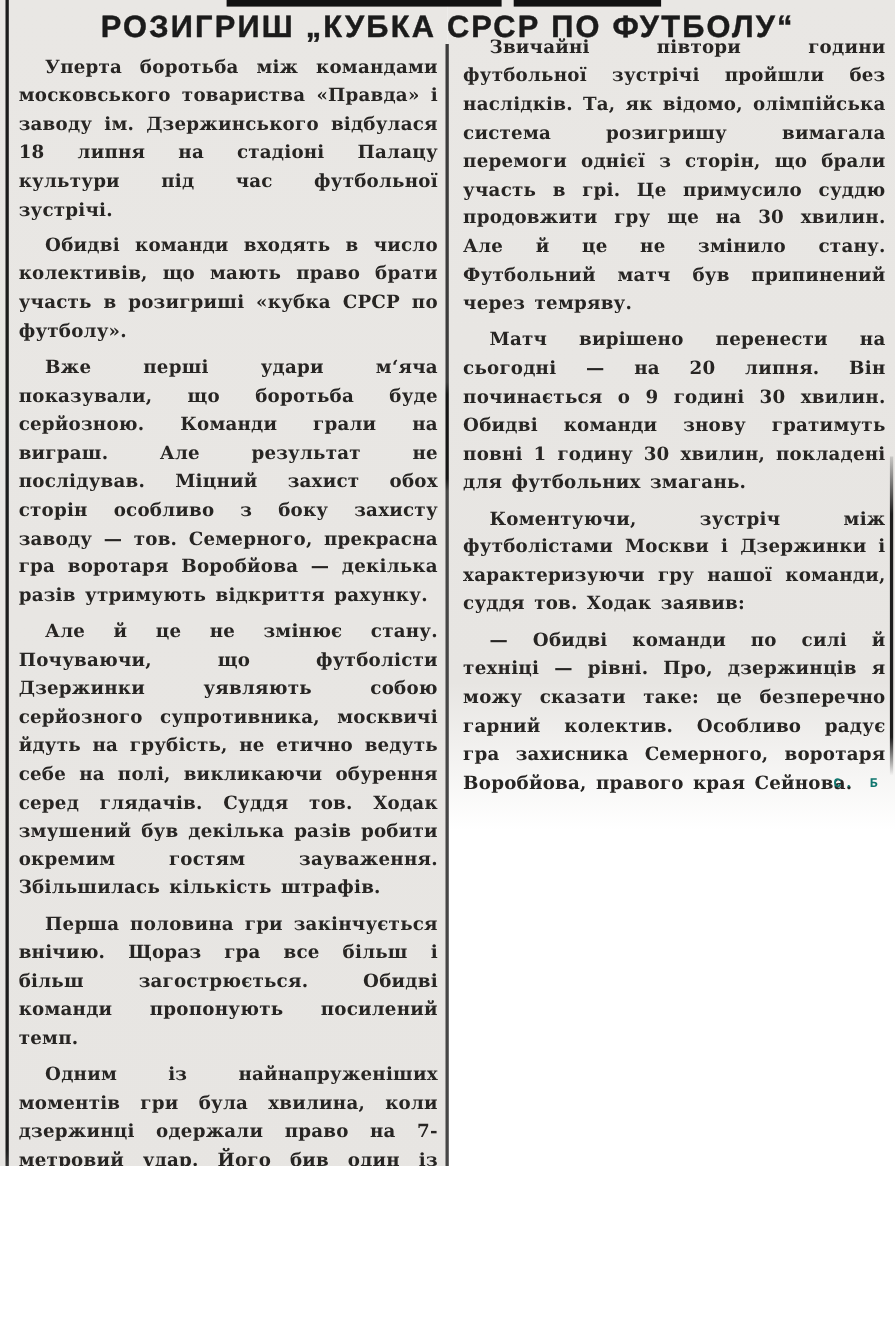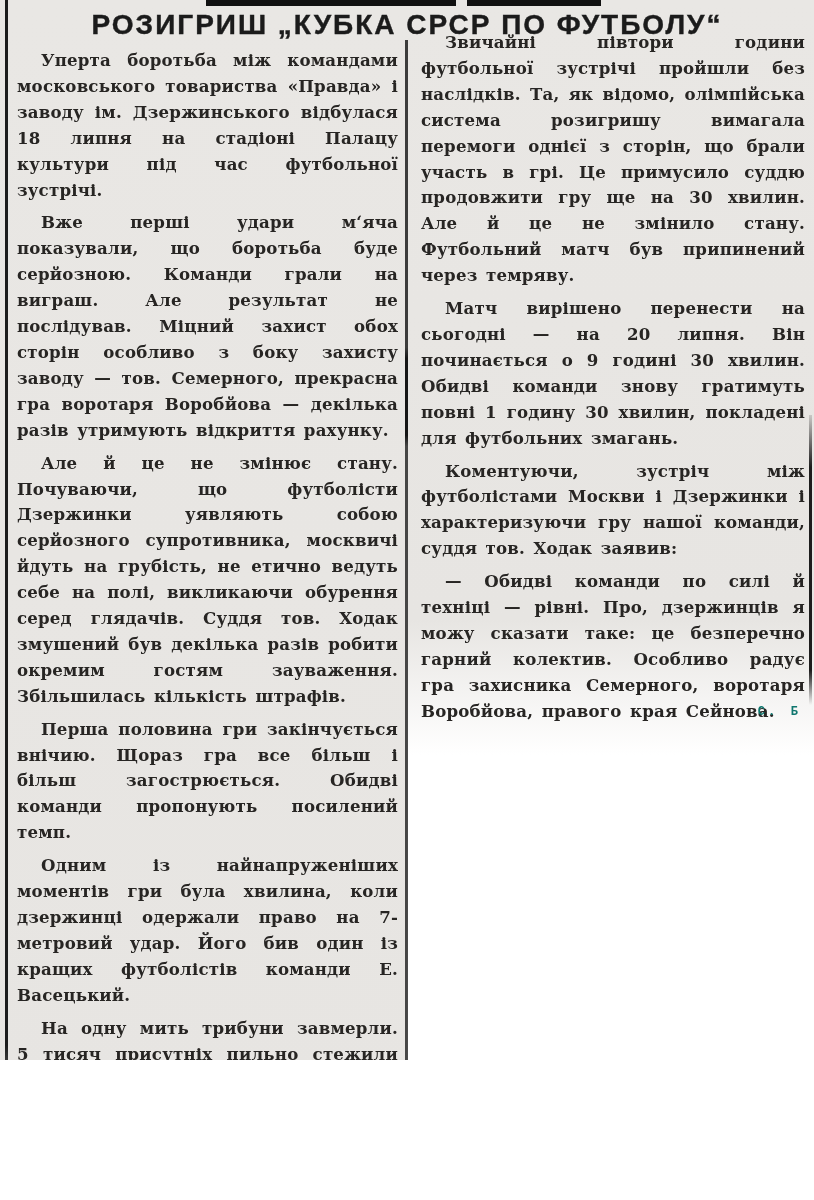--- a/index.html
+++ b/index.html
@@ -101,20 +101,21 @@
   <div class="topbar b2"></div>
 
   <div class="rule-left"></div>
   <div class="rule-divider"></div>
   <div class="rule-right"></div>
 
   <h1 class="headline">РОЗИГРИШ „КУБКА СРСР ПО ФУТБОЛУ“</h1>
 
   <div class="col col-left">
     <p class="para"><span class="redline">Уперта боротьба між командами московського товариства «Правда» і заводу ім. Дзержинського відбулася 18 липня на стадіоні Палацу культури під час футбольної зустрічі.</span></p>
+    <p class="para"><span>Обидві команди входять в число колективів, що мають право брати участь в розигриші «кубка СРСР по футболу».</span></p>
     <p class="para"><span>Вже перші удари м‘яча показували, що боротьба буде серйозною. Команди грали на виграш. Але результат не послідував. Міцний захист обох сторін особливо з боку захисту заводу — тов. Семерного, прекрасна гра воротаря Воробйова — декілька разів утримують відкриття рахунку.</span></p>
     <p class="para"><span>Але й це не змінює стану. Почуваючи, що футболісти Дзержинки уявляють собою серйозного супротивника, москвичі йдуть на грубість, не етично ведуть себе на полі, викликаючи обурення серед глядачів. Суддя тов. Ходак змушений був декілька разів робити окремим гостям зауваження. Збільшилась кількість штрафів.</span></p>
     <p class="para"><span>Перша половина гри закінчується внічию. Щораз гра все більш і більш загострюється. Обидві команди пропонують посилений темп.</span></p>
     <p class="para"><span>Одним із найнапруженіших моментів гри була хвилина, коли дзержинці одержали право на 7-метровий удар. Його бив один із кращих футболістів команди Е. Васецький.</span></p>
     <p class="para"><span>На одну мить трибуни завмерли. 5 тисяч присутніх пильно стежили за м‘ячем.</span></p>
 
   </div>
 
   <div class="col col-right">
     <p class="para"><span class="redline">Звичайні півтори години футбольної зустрічі пройшли без наслідків. Та, як відомо, олімпійська система розигришу вимагала перемоги однієї з сторін, що брали участь в грі. Це примусило суддю продовжити гру ще на 30 хвилин. Але й це не змінило стану. Футбольний матч був припинений через темряву.</span></p>

